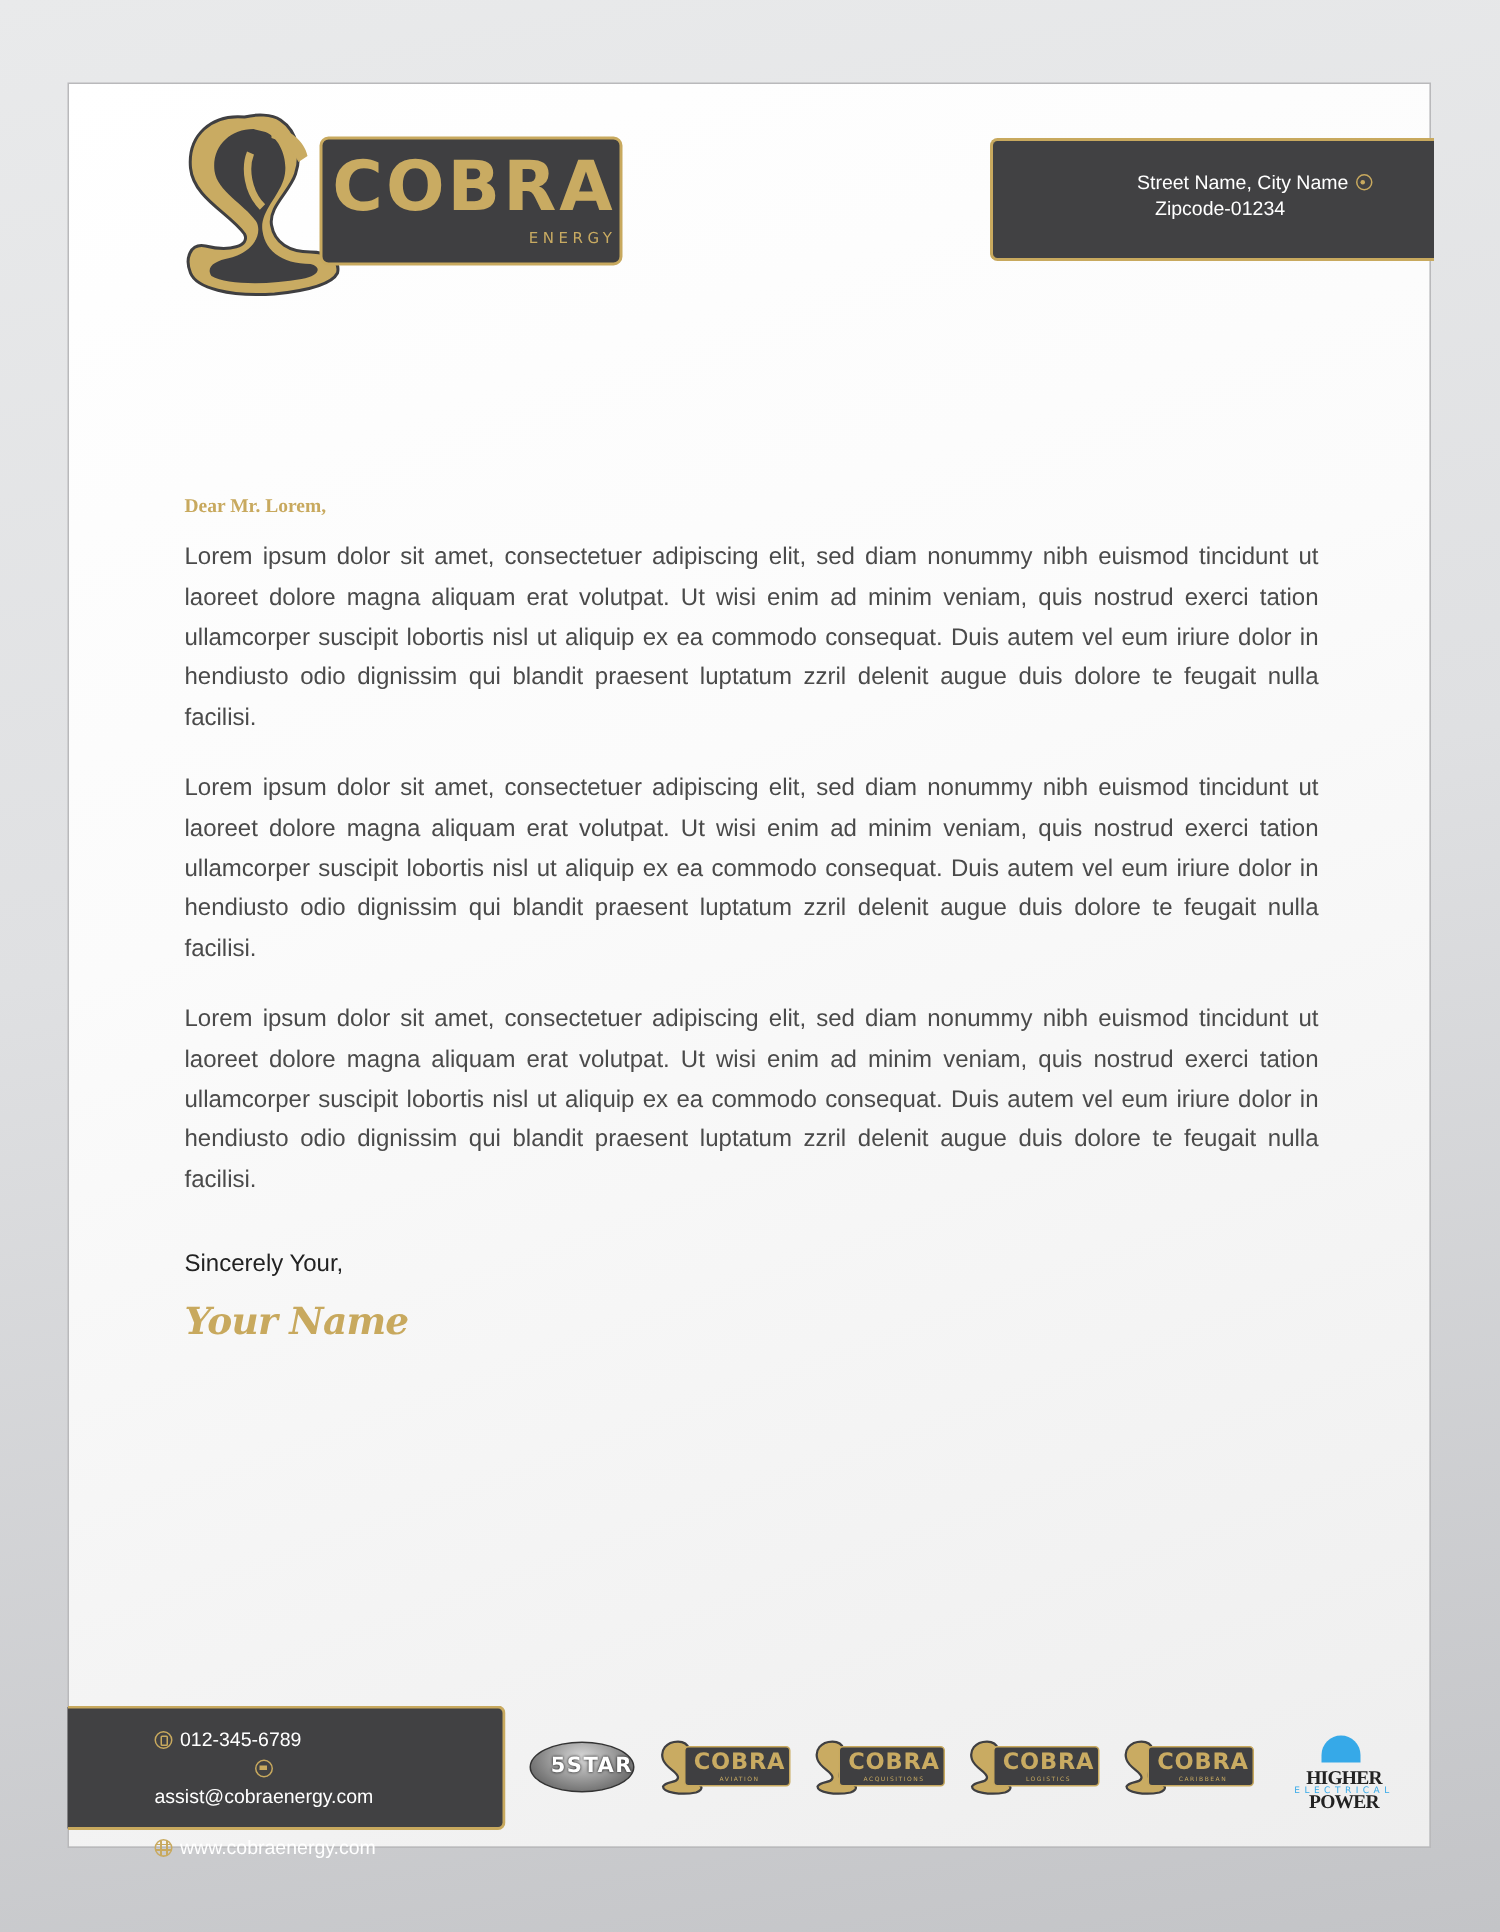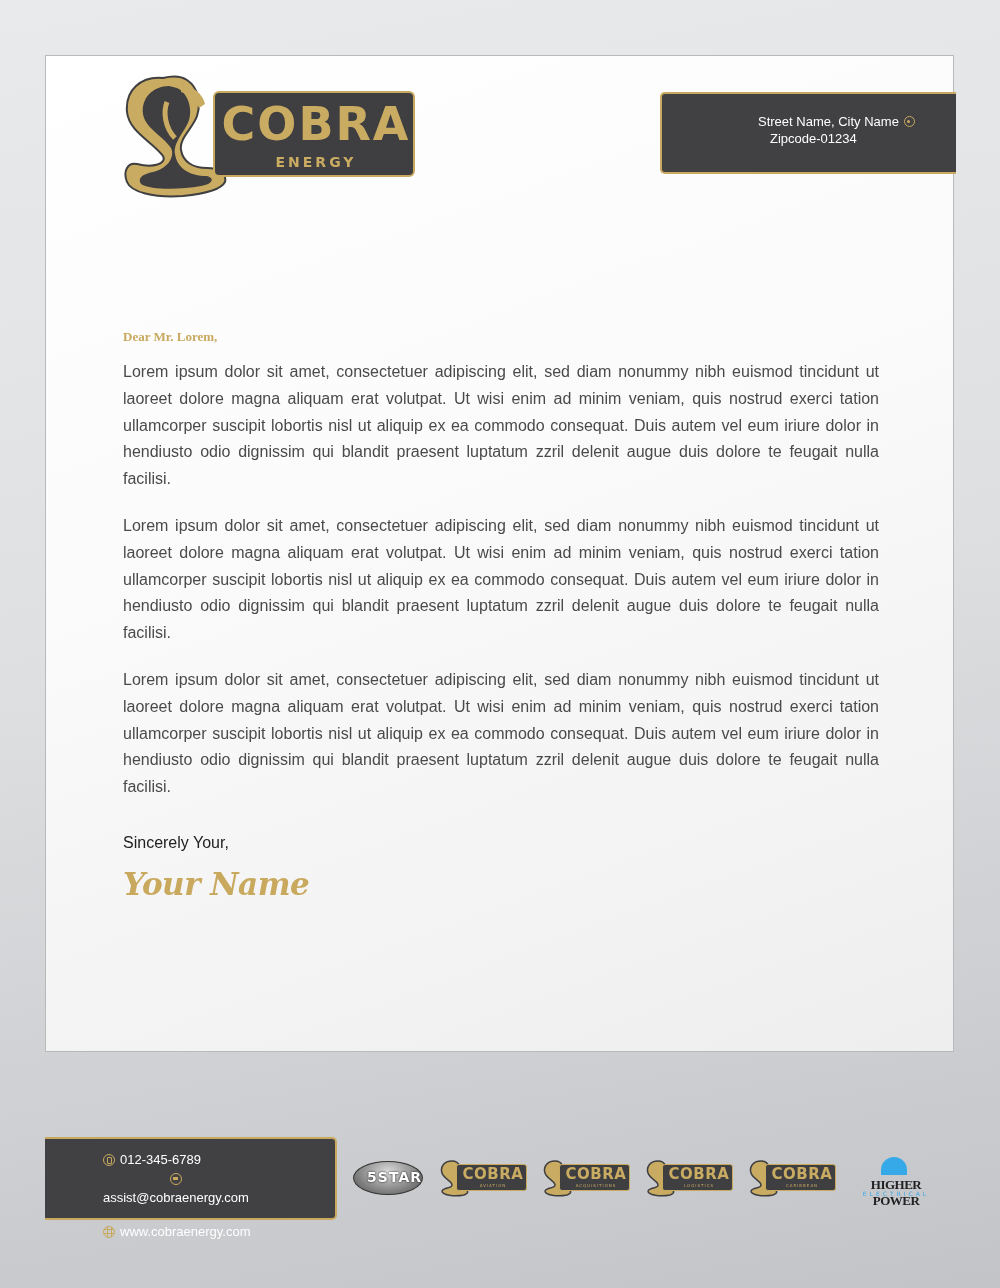--- a/index.html
+++ b/index.html
@@ -2,39 +2,39 @@
 <html><head>
 <meta charset="utf-8">
 <style>
   html, body { margin:0; padding:0; }
   body {
     width:1000px; height:1288px; position:relative; overflow:hidden;
     background: linear-gradient(170deg, #e9eaeb 0%, #dfe0e2 45%, #c3c4c7 100%);
     font-family: "DejaVu Sans", sans-serif;
   }
   .page {
-    position:absolute; left:45px; top:55px; width:909px; height:997px;
+    position:absolute; left:45px; top:55px; width:909px; height:1177px;
     background: linear-gradient(160deg, #ffffff 0%, #fbfbfb 40%, #eeeeee 100%);
     border:1px solid #b9b9bb;
     box-sizing:border-box;
   }
   
   .logo { position:absolute; left:77px; top:16px; width:296px; height:128px; }
   .logo .plate {
     position:absolute; left:90px; top:19px; width:202px; height:86px;
     background:#3f3f41; border:2px solid #c8a95e; border-radius:6px; box-sizing:border-box;
   }
   .logo .word {
     position:absolute; left:98px; top:26px; width:190px; text-align:center;
     font-family:"DejaVu Sans", sans-serif; font-weight:bold; font-size:46px; letter-spacing:2px;
     color:#c9ab62; line-height:52px;
   }
   .logo .sub {
-    position:absolute; left:98px; top:82px; width:190px; text-align:center;
-    font-weight:bold; font-size:14px; letter-spacing:3px; color:#c9ab62;
+    position:absolute; left:98px; top:82px; width:190px; text-align:right;
+    font-weight:normal; font-size:10px; letter-spacing:3px; color:#c9ab62;
   }
   .logo svg { position:absolute; left:0; top:0; }
 
   
   .addr {
     position:absolute; left:614px; top:36px; width:296px; height:82px;
     background:#414143; border:2px solid #c8a95e; border-right:none;
     border-radius:5px 0 0 5px; box-sizing:border-box;
     color:#fff; font-family:"Liberation Sans", sans-serif; font-size:13px;
   }
@@ -52,21 +52,21 @@
     position:absolute; left:77px; width:756px; font-family:"Liberation Sans", sans-serif;
     font-size:16px; line-height:26.8px; color:#4a4a4a; text-align:justify; margin:0;
   }
   .p1 { top:303px; } .p2 { top:457px; } .p3 { top:611px; }
   .closing {
     position:absolute; left:77px; top:778px; font-family:"Liberation Sans", sans-serif;
     font-size:16px; color:#222;
   }
   .sig {
     position:absolute; left:77px; top:810px; font-family:"DejaVu Serif", serif;
-    font-style:italic; font-weight:bold; font-size:31px; color:#c8a95e; letter-spacing:-0.5px;
+    font-style:italic; font-weight:bold; font-size:25px; color:#c8a95e; letter-spacing:-0.5px;
   }
 
   
   .contact {
     position:absolute; left:-1px; top:1081px; width:292px; height:83px;
     background:#414143; border:2px solid #c8a95e; border-left:none;
     border-radius:0 5px 5px 0; box-sizing:border-box;
     color:#fff; font-family:"Liberation Sans", sans-serif; font-size:13px;
   }
   .contact .row { position:absolute; left:58px; display:flex; align-items:center; gap:5px; }

